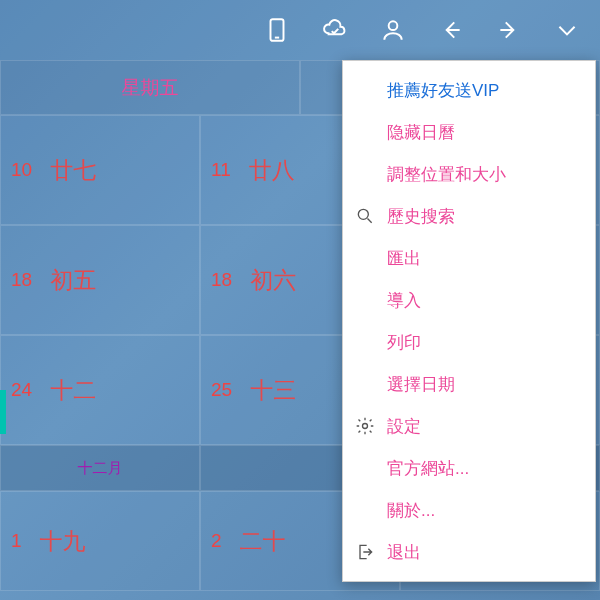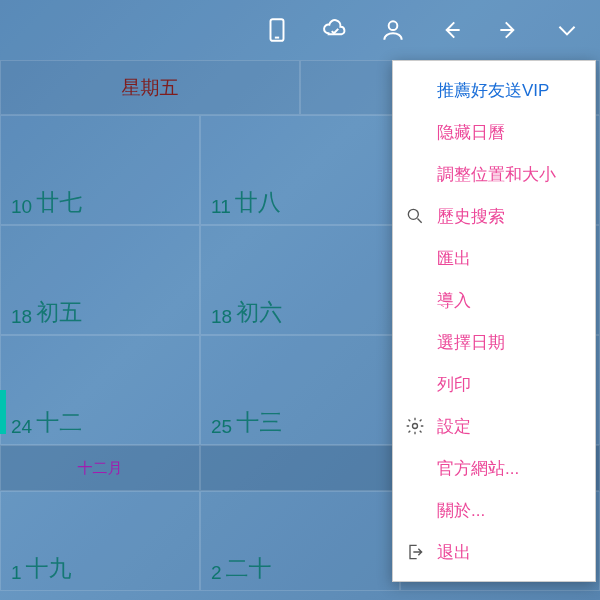--- a/index.html
+++ b/index.html
@@ -2,29 +2,29 @@
 <html><head>
 <meta charset="utf-8">
 <style>
 *{box-sizing:border-box;margin:0;padding:0}
 body{width:600px;height:600px;overflow:hidden;font-family:"Microsoft JhengHei","PingFang TC",sans-serif;background:linear-gradient(135deg,#5a8ab8 0%,#6a9ac5 40%,#5885b0 100%);position:relative}
 .toolbar{position:absolute;top:0;right:0;left:0;height:60px;background:rgba(90,140,185,.2);display:flex;justify-content:flex-end;align-items:center;padding:0 20px;gap:32px}
 .toolbar .ico{width:26px;height:26px;display:flex;align-items:center;justify-content:center;cursor:pointer}
 .toolbar svg{stroke:#fff;fill:none;stroke-width:1.8}
 .calendar{position:absolute;top:60px;left:0;right:0;bottom:0}
 .hdr-row{display:flex;height:55px}
-.hdr-cell{flex:1;border:1px solid rgba(255,255,255,.15);background:rgba(80,120,160,.25);display:flex;align-items:center;justify-content:center;color:#7f1d1d;font-size:19px}
+.hdr-cell{flex:1;border:1px solid rgba(255,255,255,.15);background:rgba(80,120,160,.25);display:flex;align-items:center;justify-content:center;color:#ec4899;font-size:19px}
 .day-row{display:flex;height:110px}
-.day-cell{flex:1;border:1px solid rgba(255,255,255,.15);background:rgba(90,135,180,.15);padding:6px 10px;color:#0f766e;font-size:19px;display:flex;gap:4px;align-items:flex-end}
+.day-cell{flex:1;border:1px solid rgba(255,255,255,.15);background:rgba(90,135,180,.15);padding:6px 10px;color:#ef4444;font-size:19px;display:flex;gap:18px;align-items:center}
 .day-num{font-size:19px}
 .day-lunar{font-size:23px;opacity:.92}
 .month-row{display:flex;height:46px}
 .month-cell{flex:1;border:1px solid rgba(255,255,255,.15);background:rgba(60,100,140,.4);display:flex;align-items:center;justify-content:center;color:#a21caf;font-size:15px}
 .marker{position:absolute;width:6px;height:44px;background:#00c3b0;left:0;top:390px}
-.menu{position:absolute;top:60px;right:4px;width:204px;background:#fff;border:1px solid #ccc;box-shadow:0 3px 14px rgba(0,0,0,.3);padding:8px 0;z-index:10}
+.menu{position:absolute;top:60px;right:4px;width:254px;background:#fff;border:1px solid #ccc;box-shadow:0 3px 14px rgba(0,0,0,.3);padding:8px 0;z-index:10}
 .menu-item{display:flex;align-items:center;height:42px;padding:0 14px 0 44px;font-size:17px;color:#ec4899;cursor:pointer;position:relative}
 .menu-item.vip{color:#1a6ed8}
 .menu-item .mi-ico{position:absolute;left:12px;width:20px;height:20px;display:flex;align-items:center;justify-content:center}
 .menu-item svg{stroke:#555;fill:none;stroke-width:1.6}
 </style>
 </head>
 <body>
 
 <div class="toolbar">
   <div class="ico">
@@ -141,24 +141,24 @@
       </span>
       <span>歷史搜索</span>
     </div>
     <div class="menu-item">
       <span>匯出</span>
     </div>
     <div class="menu-item">
       <span>導入</span>
     </div>
     <div class="menu-item">
-      <span>選擇日期</span>
+      <span>列印</span>
     </div>
     <div class="menu-item">
-      <span>列印</span>
+      <span>選擇日期</span>
     </div>
     <div class="menu-item">
       <span class="mi-ico">
         <svg viewBox="0 0 24 24">
           <circle cx="12" cy="12" r="3"></circle>
           <path d="M12 2v3M12 19v3M4.2 4.2l2.1 2.1M17.7 17.7l2.1 2.1M2 12h3M19 12h3M4.2 19.8l2.1-2.1M17.7 6.3l2.1-2.1"></path>
         </svg>
       </span>
       <span>設定</span>
     </div>

